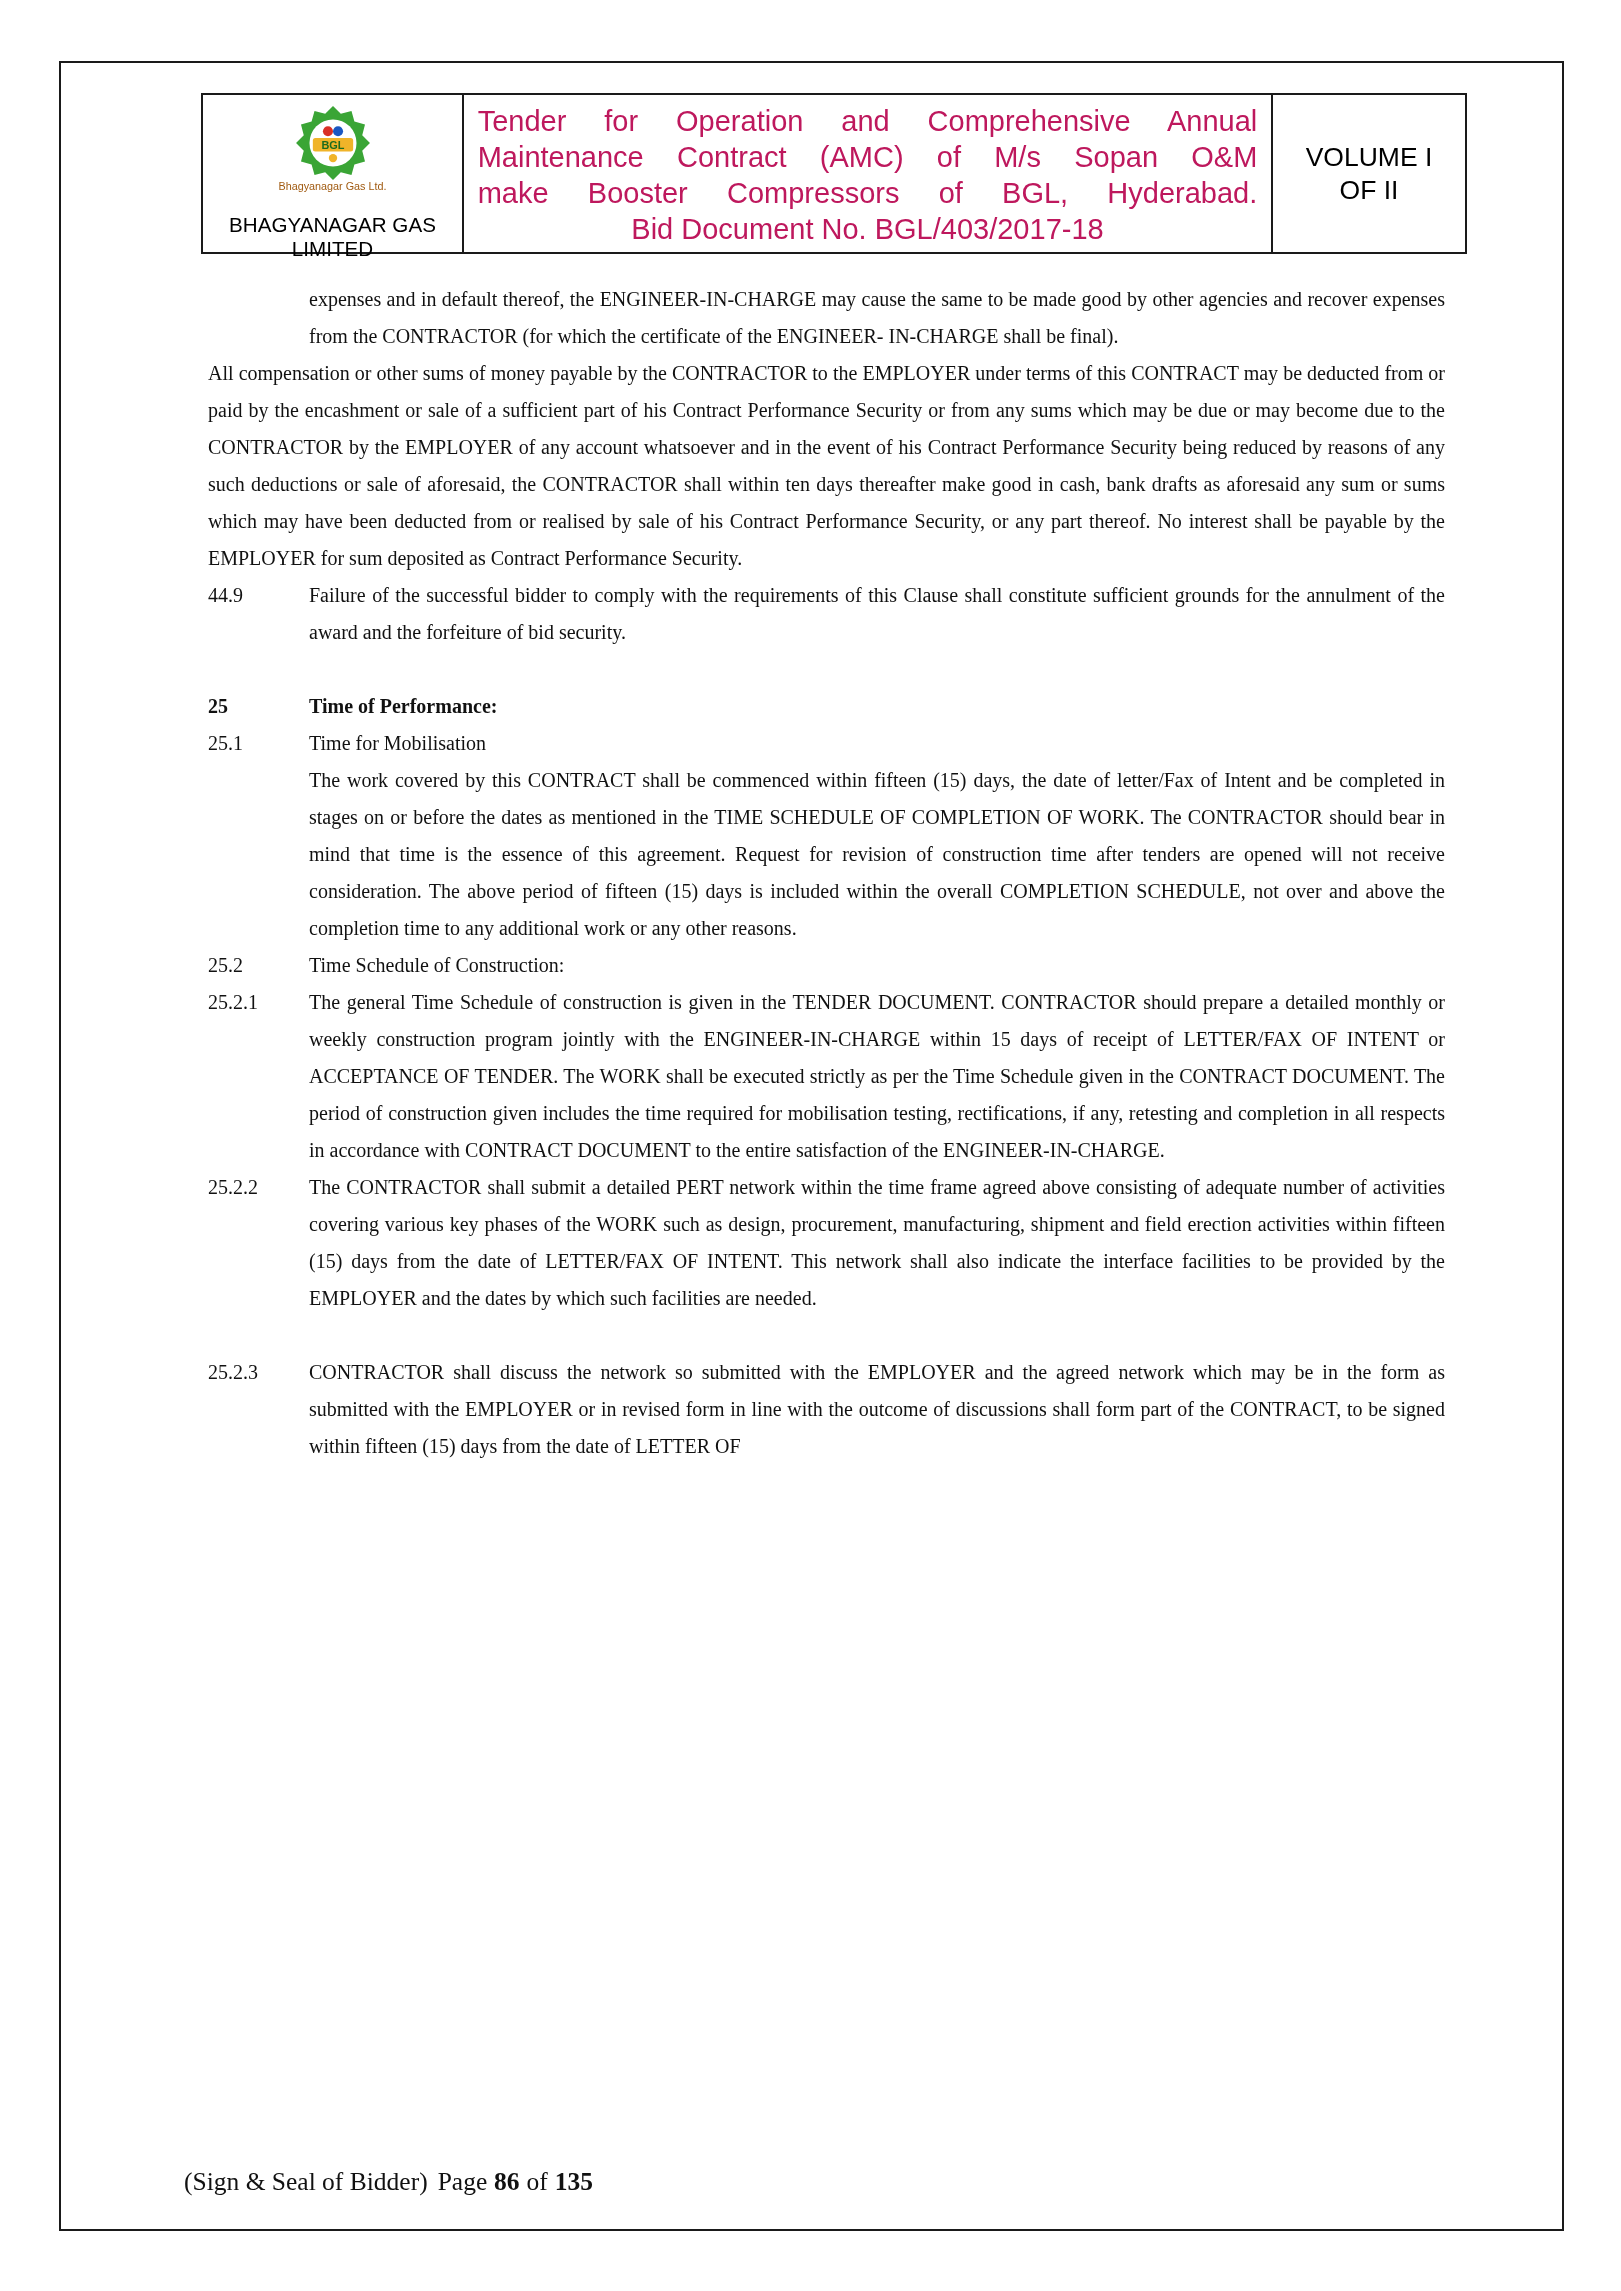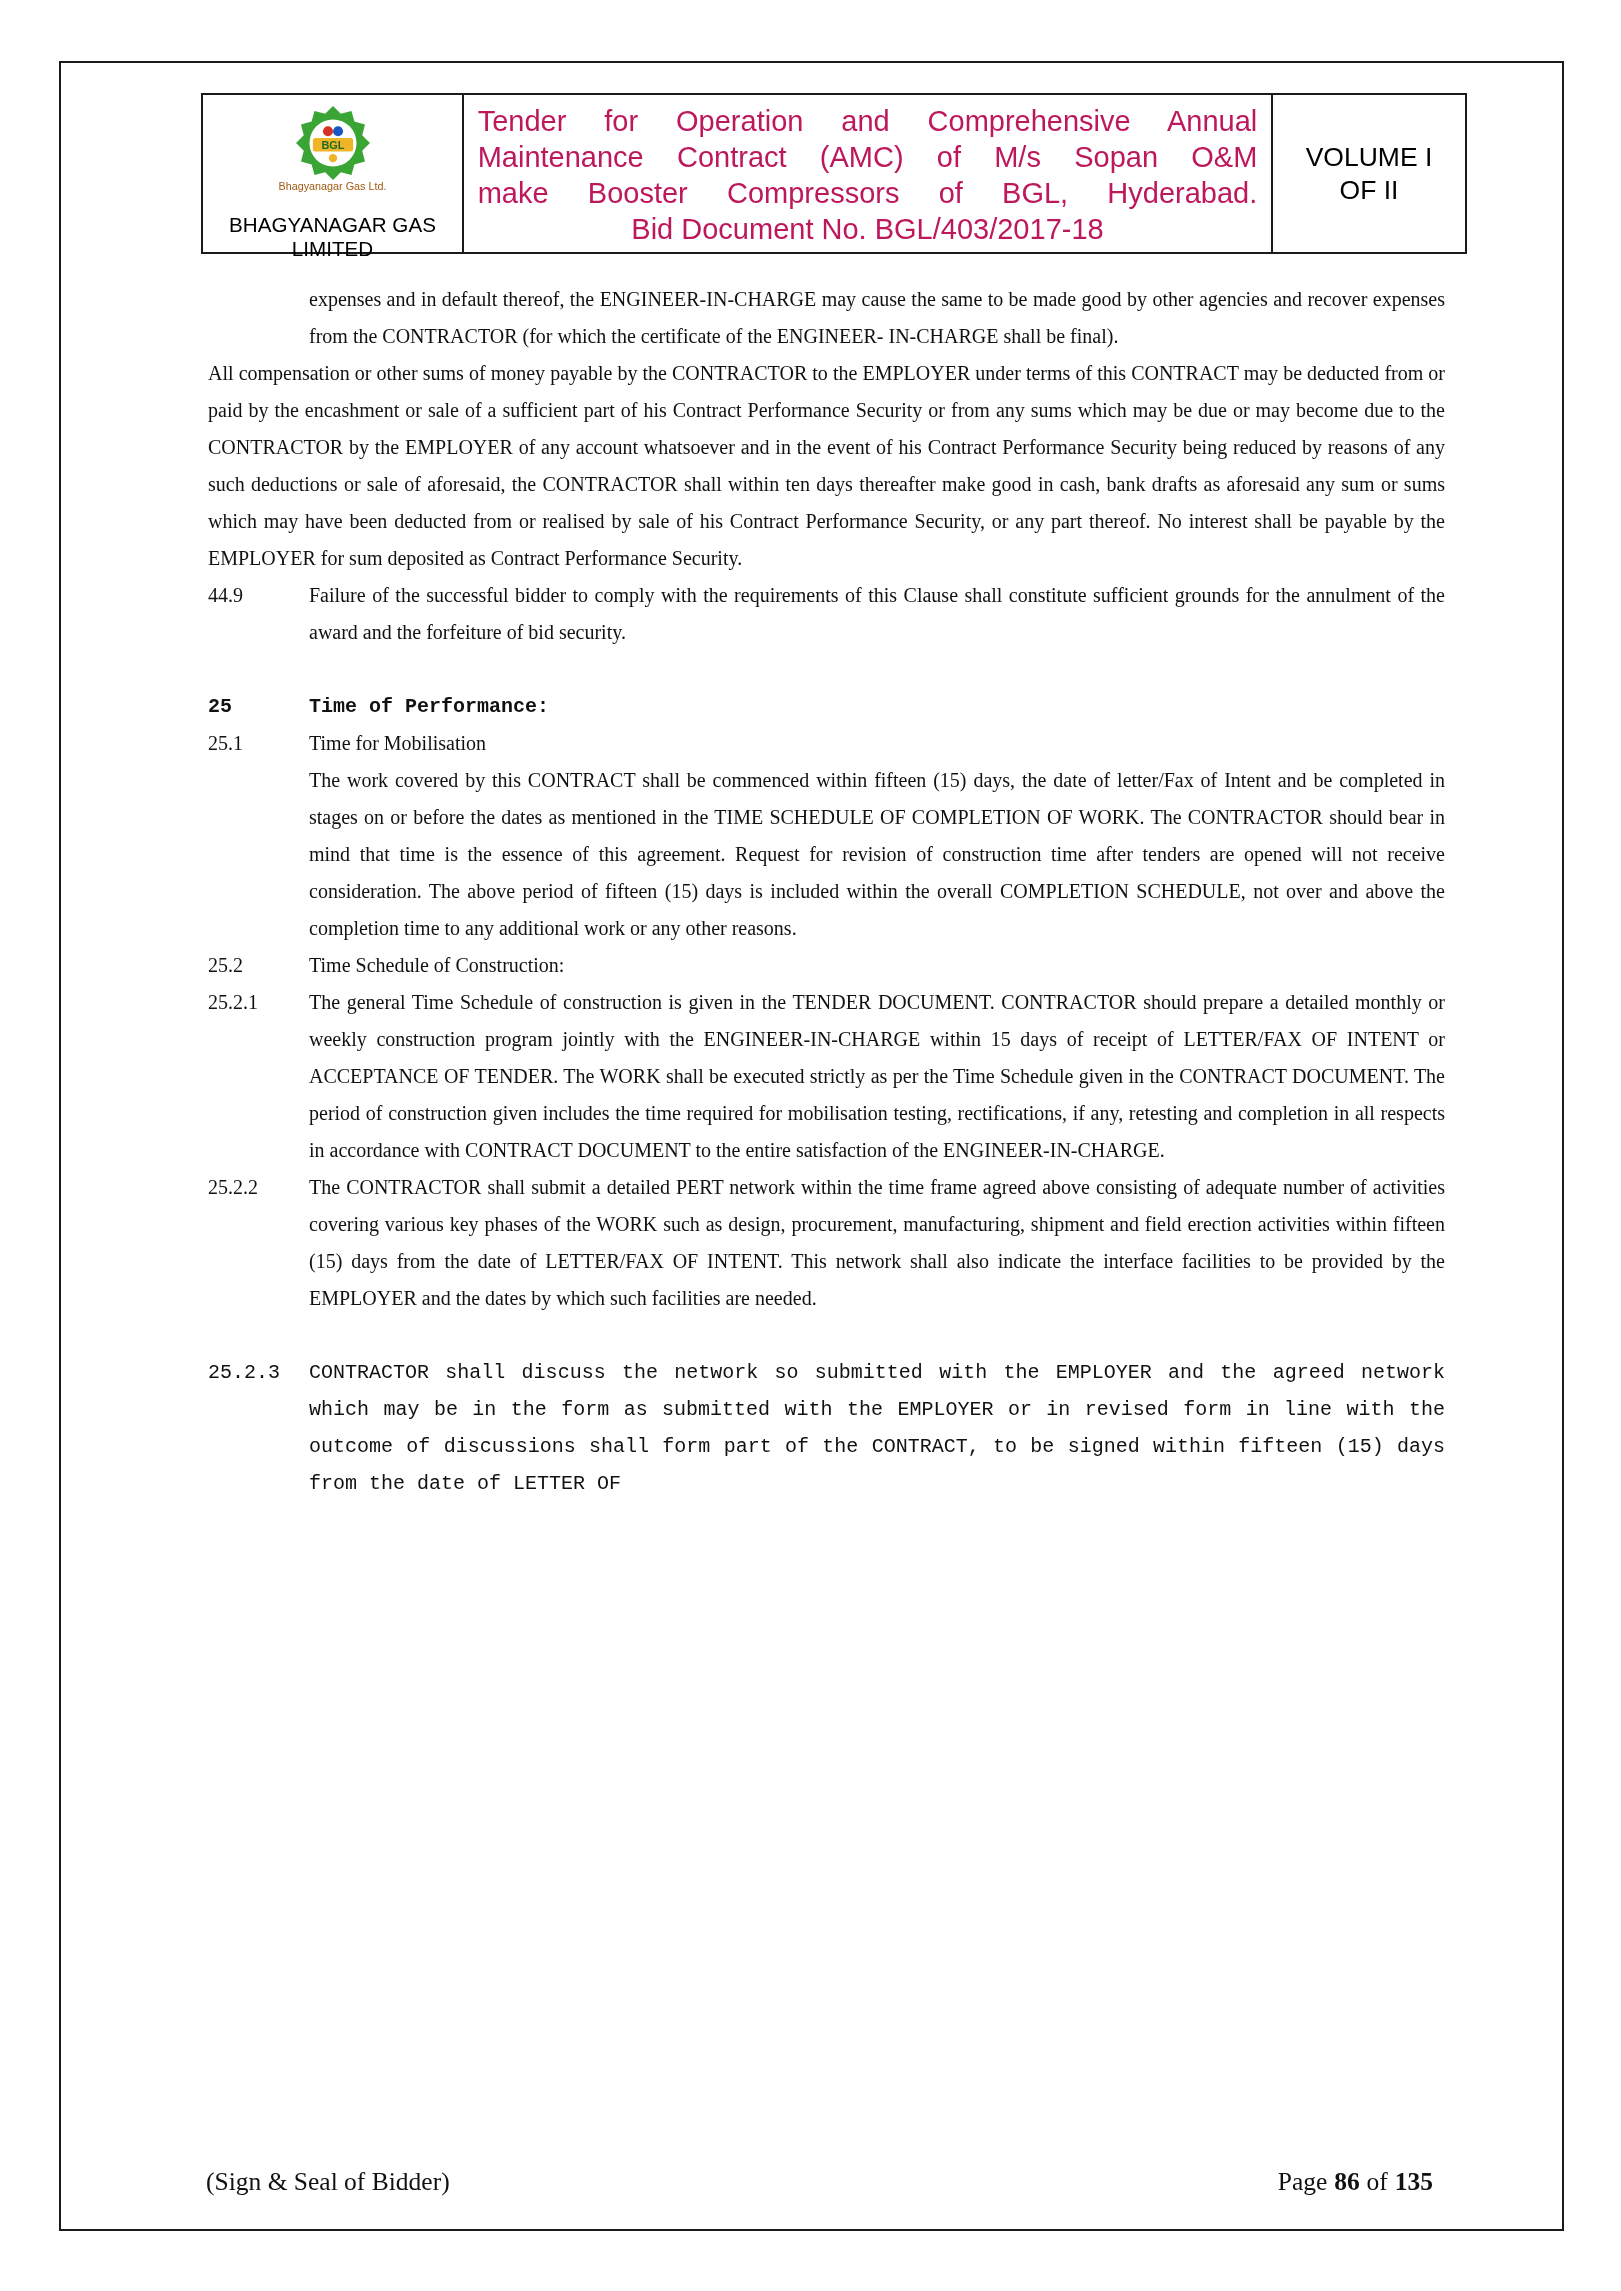--- a/index.html
+++ b/index.html
@@ -60,26 +60,26 @@
   .doc-body{
     position:absolute;
     left:208px;top:281px;width:1237px;
     font-size:20px;line-height:37px;
   }
   .clause-row{display:flex;}
   .clause-num{width:101px;flex:none;}
   .clause-text{flex:1;text-align:justify;}
   .clause-row.bold-row .clause-num,
   .clause-row.bold-row .clause-text{font-weight:bold;}
-  .gap-before{margin-top:37px;font-family:Liberation Mono, monospace;}
+  .gap-before{margin-top:37px;}
   
   .doc-footer{
     position:absolute;
-    left:206px;right:188px;top:2166px;
-    display:flex;justify-content:space-between;
+    left:184px;right:188px;top:2166px;
+    display:flex;
     font-size:25.5px;line-height:31px;
   }
   .footer-right span{margin-left:6.9px;}
   .footer-right span:first-child{margin-left:10px;font-family:Liberation Serif, serif;}
   .b{font-weight:bold;}
 </style>
 </head>
 <body>
 
 <div class="page">

